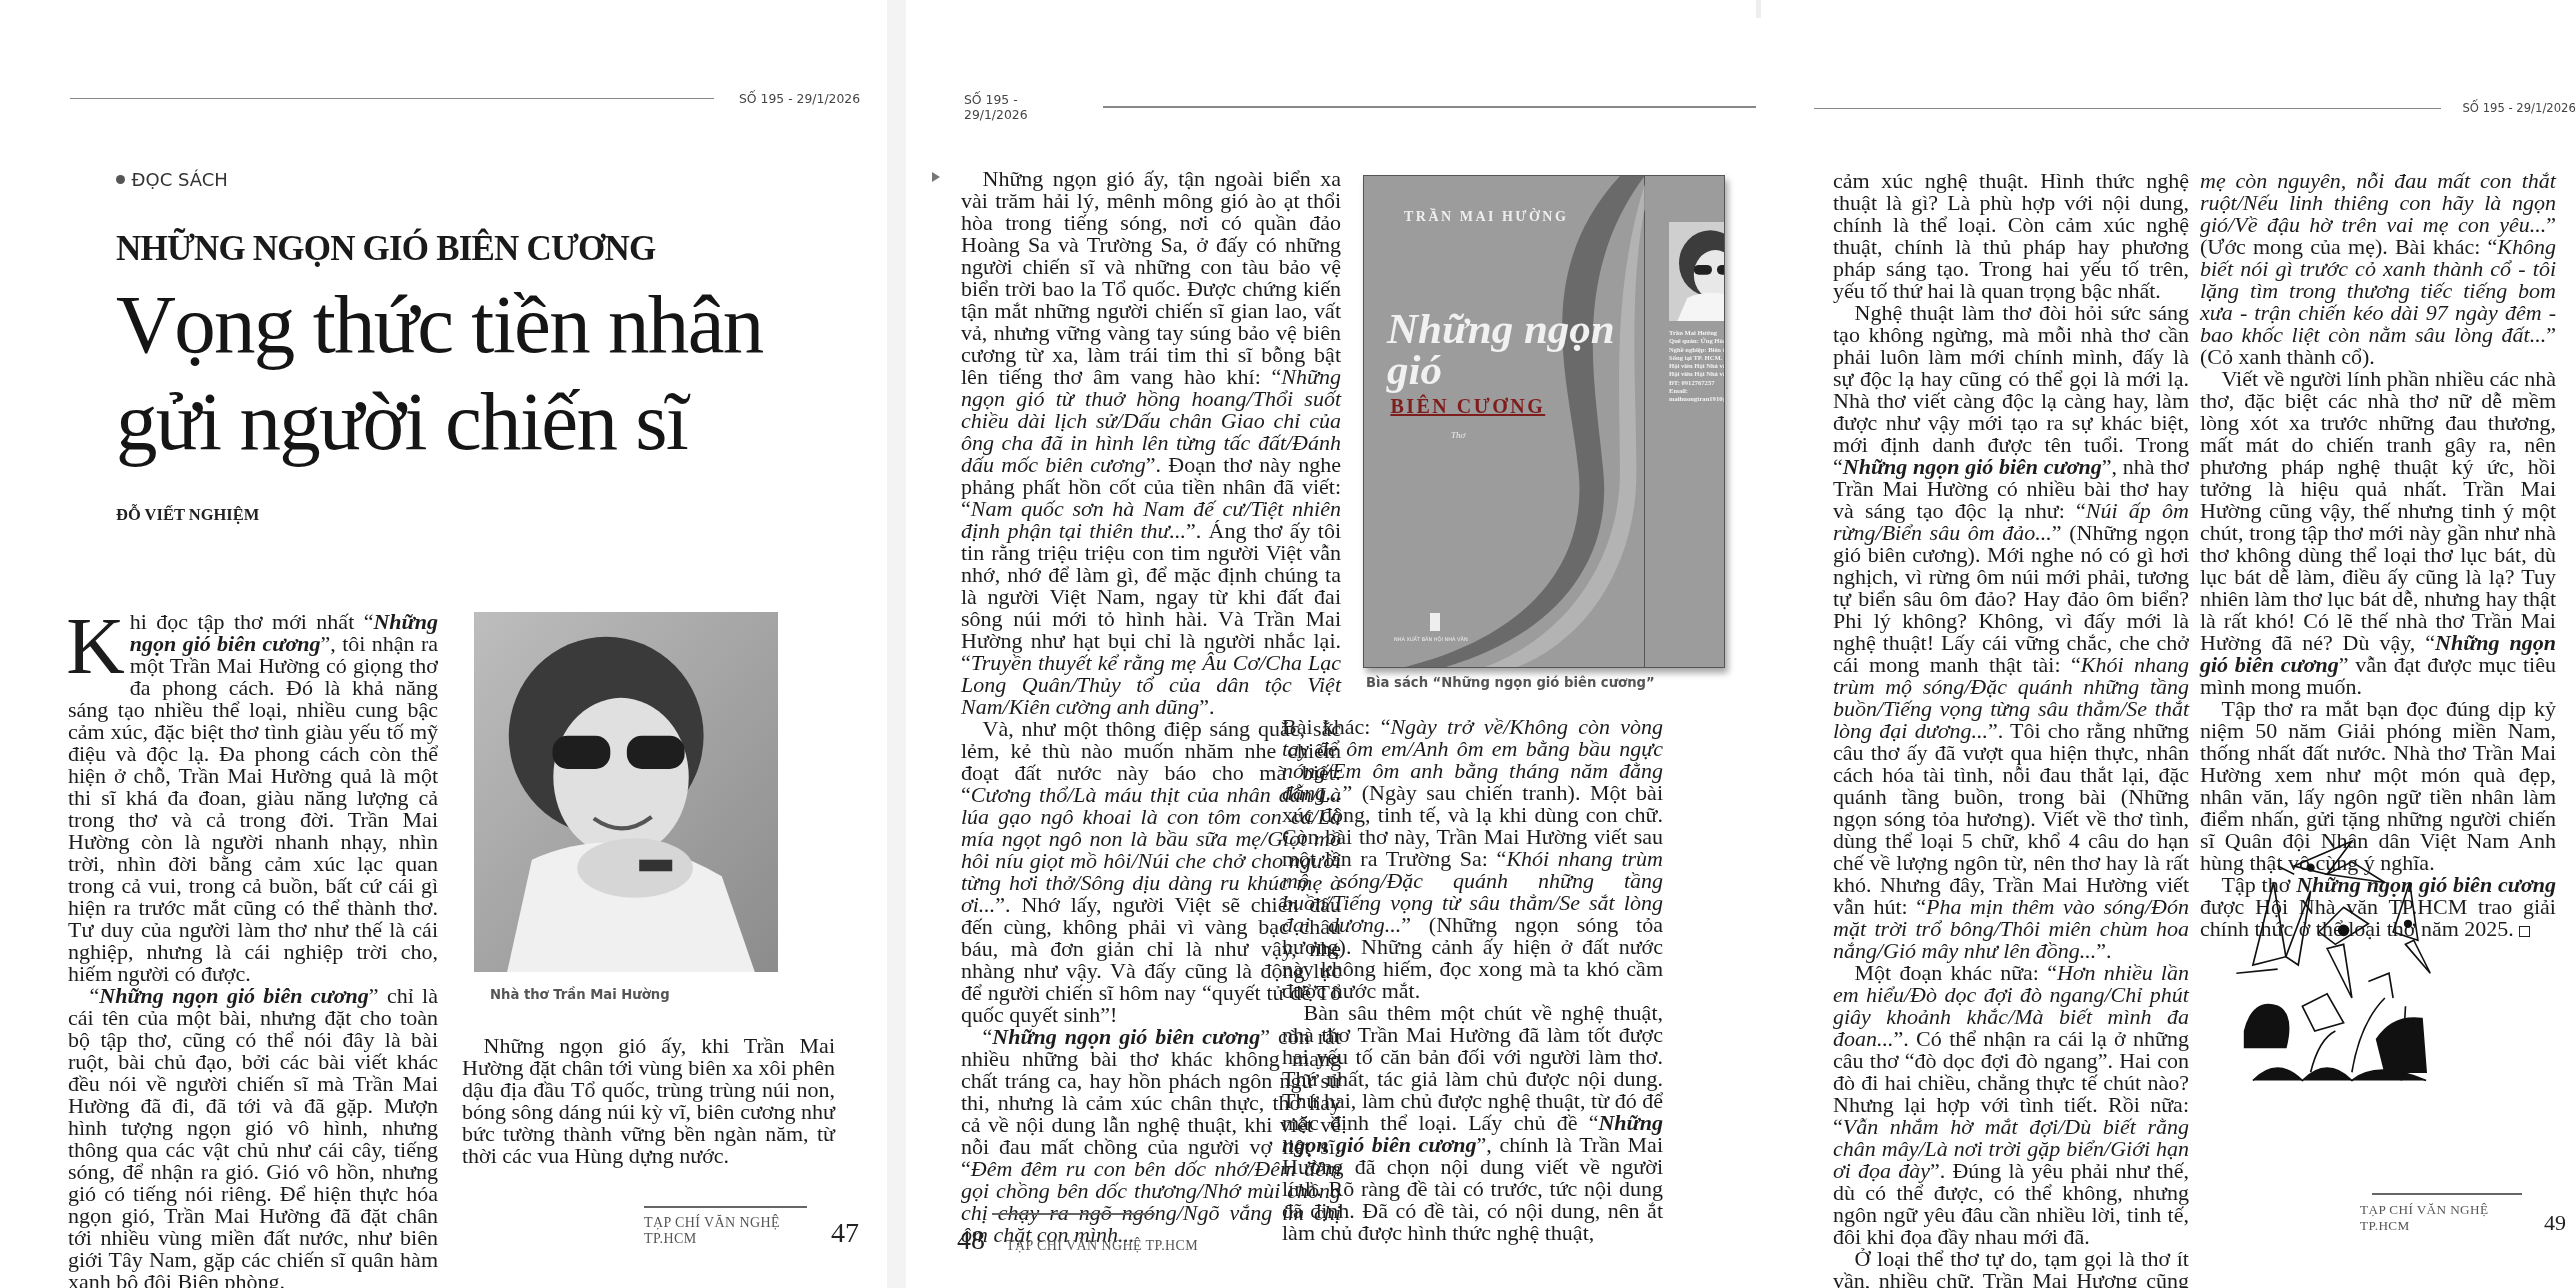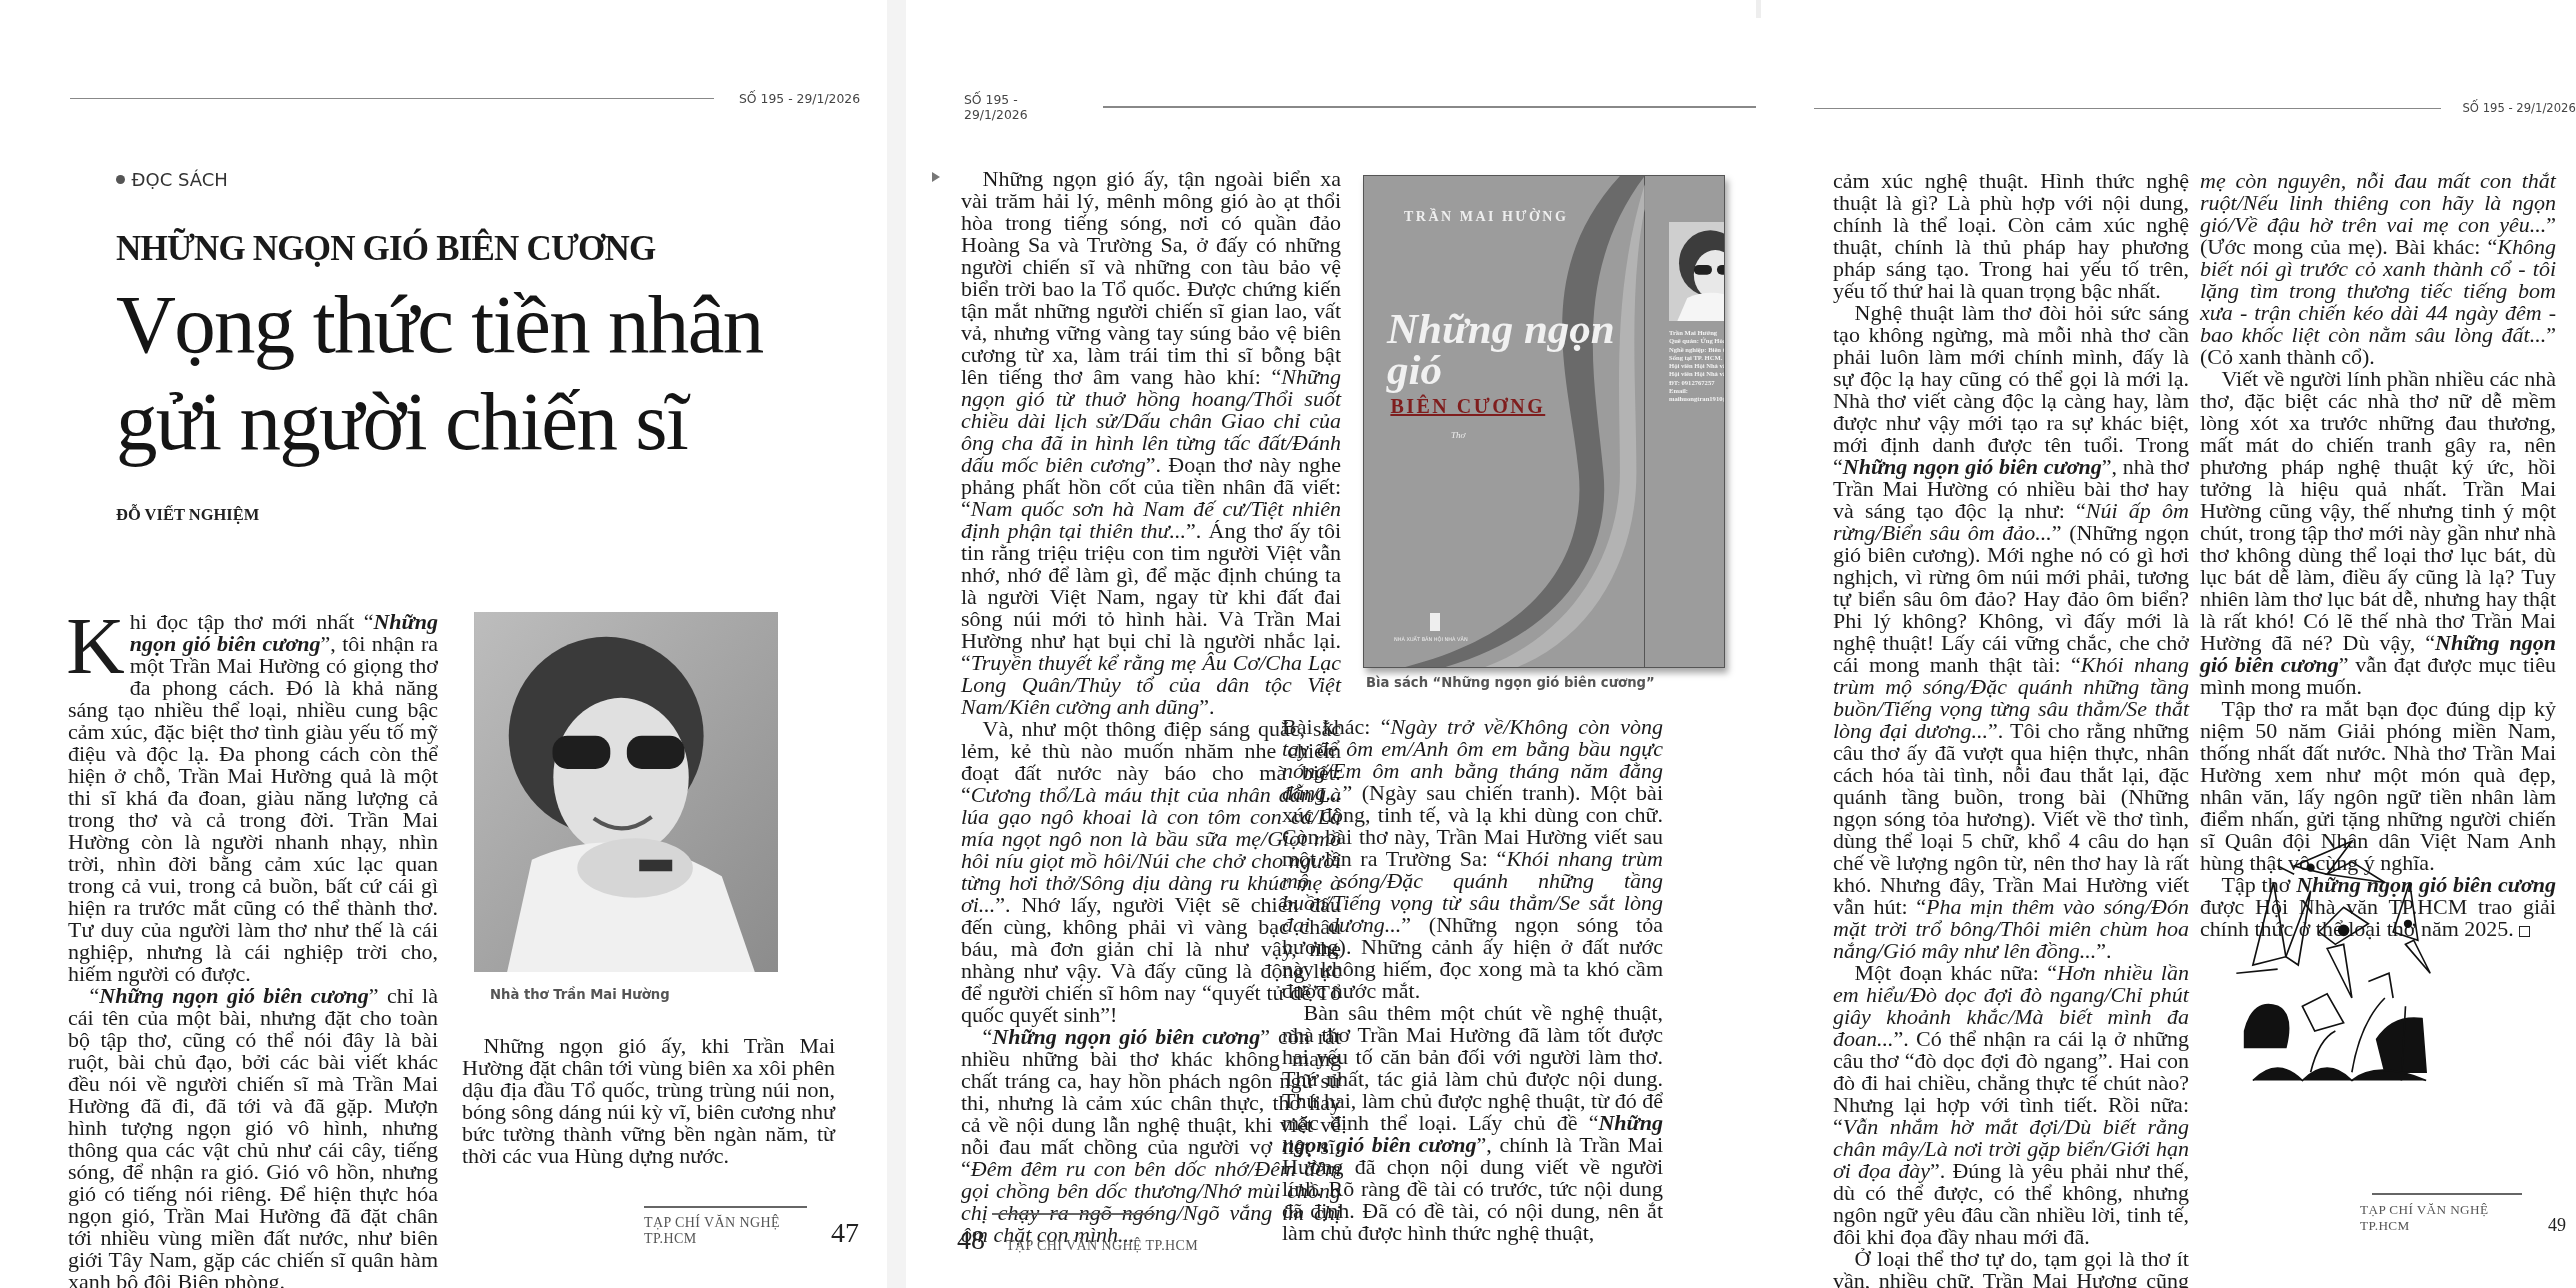--- a/index.html
+++ b/index.html
@@ -189,21 +189,21 @@
 </div>
 
 <div class="col" style="left:1833px; top:170px; width:356px;">
   <p class="noindent">cảm xúc nghệ thuật. Hình thức nghệ thuật là gì? Là phù hợp với nội dung, chính là thể loại. Còn cảm xúc nghệ thuật, chính là thủ pháp hay phương pháp sáng tạo. Trong hai yếu tố trên, yếu tố thứ hai là quan trọng bậc nhất.</p>
   <p><span>Nghệ thuật làm thơ đòi hỏi sức sáng tạo không ngừng, mà mỗi nhà thơ cần phải luôn làm mới chính mình, đấy là sự độc lạ hay cũng có thể gọi là mới lạ. Nhà thơ viết càng độc lạ càng hay, làm được như vậy mới tạo ra sự khác biệt, mới định danh được tên tuổi. Trong “</span><b><i>Những ngọn gió biên cương</i></b><span>”, nhà thơ Trần Mai Hường có nhiều bài thơ hay và sáng tạo độc lạ như: “</span><i>Núi ấp ôm rừng/Biển sâu ôm đảo...</i><span>” (Những ngọn gió biên cương). Mới nghe nó có gì hơi nghịch, vì rừng ôm núi mới phải, tương tự biển sâu ôm đảo? Hay đảo ôm biển? Phi lý không? Không, vì đấy mới là nghệ thuật! Lấy cái vững chắc, che chở cái mong manh thật tài: “</span><i>Khói nhang trùm mộ sóng/Đặc quánh những tầng buồn/Tiếng vọng từng sâu thẳm/Se thắt lòng đại dương...</i><span>”. Tôi cho rằng những câu thơ ấy đã vượt qua hiện thực, nhân cách hóa tài tình, nỗi đau thắt lại, đặc quánh tầng buồn, trong bài (Những ngọn sóng tỏa hương). Viết về thơ tình, dùng thể loại 5 chữ, khổ 4 câu do hạn chế về lượng ngôn từ, nên thơ hay là rất khó. Nhưng đây, Trần Mai Hường viết vẫn hút: “</span><i>Pha mịn thêm vào sóng/Đón mặt trời trổ bông/Thôi miên chùm hoa nắng/Gió mây như lên đồng...</i><span>”.</span></p>
   <p><span>Một đoạn khác nữa: “</span><i>Hơn nhiều lần em hiểu/Đò dọc đợi đò ngang/Chỉ phút giây khoảnh khắc/Mà biết mình đa đoan...</i><span>”. Có thể nhận ra cái lạ ở những câu thơ “đò dọc đợi đò ngang”. Hai con đò đi hai chiều, chẳng thực tế chút nào? Nhưng lại hợp với tình tiết. Rồi nữa: “</span><i>Vẫn nhắm hờ mắt đợi/Dù biết rằng chân mây/Là nơi trời gặp biển/Giới hạn ơi đọa đày</i><span>”. Đúng là yêu phải như thế, dù có thể được, có thể không, nhưng ngôn ngữ yêu đâu cần nhiều lời, tinh tế, đôi khi đọa đầy nhau mới đã.</span></p>
   <p><span>Ở loại thể thơ tự do, tạm gọi là thơ ít vần, nhiều chữ, Trần Mai Hương cũng khá thành công, bởi nó cho phép nhà thơ diễn tả được hết cảm xúc: “</span></p>
 </div>
 
 <div class="col" style="left:2200px; top:170px; width:356px;">
-  <p class="noindent"><i>mẹ còn nguyên, nỗi đau mất con thắt ruột/Nếu linh thiêng con hãy là ngọn gió/Về đậu hờ trên vai mẹ con yêu...</i><span>” (Ước mong của mẹ). Bài khác: “</span><i>Không biết nói gì trước cỏ xanh thành cổ - tôi lặng tìm trong thương tiếc tiếng bom xưa - trận chiến kéo dài 44 ngày đêm - bao khốc liệt còn nằm sâu lòng đất...</i><span>” (Cỏ xanh thành cổ).</span></p>
+  <p class="noindent"><i>mẹ còn nguyên, nỗi đau mất con thắt ruột/Nếu linh thiêng con hãy là ngọn gió/Về đậu hờ trên vai mẹ con yêu...</i><span>” (Ước mong của mẹ). Bài khác: “</span><i>Không biết nói gì trước cỏ xanh thành cổ - tôi lặng tìm trong thương tiếc tiếng bom xưa - trận chiến kéo dài 97 ngày đêm - bao khốc liệt còn nằm sâu lòng đất...</i><span>” (Cỏ xanh thành cổ).</span></p>
   <p><span>Viết về người lính phần nhiều các nhà thơ, đặc biệt các nhà thơ nữ dễ mềm lòng xót xa trước những đau thương, mất mát do chiến tranh gây ra, nên phương pháp nghệ thuật ký ức, hồi tưởng là hiệu quả nhất. Trần Mai Hường cũng vậy, thế nhưng tinh ý một chút, trong tập thơ mới này gần như nhà thơ không dùng thể loại thơ lục bát, dù lục bát dễ làm, điều ấy cũng là lạ? Tuy nhiên làm thơ lục bát dễ, nhưng hay thật là rất khó! Có lẽ thế nhà thơ Trần Mai Hường đã né? Dù vậy, “</span><b><i>Những ngọn gió biên cương</i></b><span>” vẫn đạt được mục tiêu mình mong muốn.</span></p>
   <p>Tập thơ ra mắt bạn đọc đúng dịp kỷ niệm 50 năm Giải phóng miền Nam, thống nhất đất nước. Nhà thơ Trần Mai Hường xem như một món quà đẹp, nhân văn, lấy ngôn ngữ tiền nhân làm điểm nhấn, gửi tặng những người chiến sĩ Quân đội Nhân dân Việt Nam Anh hùng thật vô cùng ý nghĩa.</p>
   <p><span>Tập thơ </span><b><i>Những ngọn gió biên cương</i></b><span> được Hội Nhà văn TP.HCM trao giải chính thức ở thể loại thơ năm 2025. </span><span class="endmark"></span></p>
 </div>
 
 <div style="position:absolute; left:2228px; top:833px; width:223px; height:264px;">
   <svg width="223" height="264" viewBox="0 0 270 320" fill="none" stroke="#111" stroke-width="2">
     <g>
         <path d="M80 40 L150 10 L120 50 Z"></path>
         <path d="M120 50 L190 60 L150 35 Z"></path>
@@ -232,15 +232,15 @@
       <path d="M90 210 L120 195 L140 230 L105 240 Z"></path>
       <path d="M170 180 L195 170 L200 200"></path>
       <path d="M30 300 Q60 270 90 300 Q120 270 150 300 Q180 275 240 300" fill="#111"></path>
     </g>
   </svg>
 </div>
 
 <div class="foot" style="left:2360px; top:1193px; width:206px; height:41px;">
   <span class="frule" style="left:12.4px; width:150px;"></span>
   <span class="fname" style="margin-right:8.3px; font-size:13.2px;">TẠP CHÍ VĂN NGHỆ TP.HCM</span>
-  <span class="pnum" style="font-size:18px;">49</span>
+  <span class="pnum" style="font-size:22px;">49</span>
 </div>
 
 
 </body></html>

